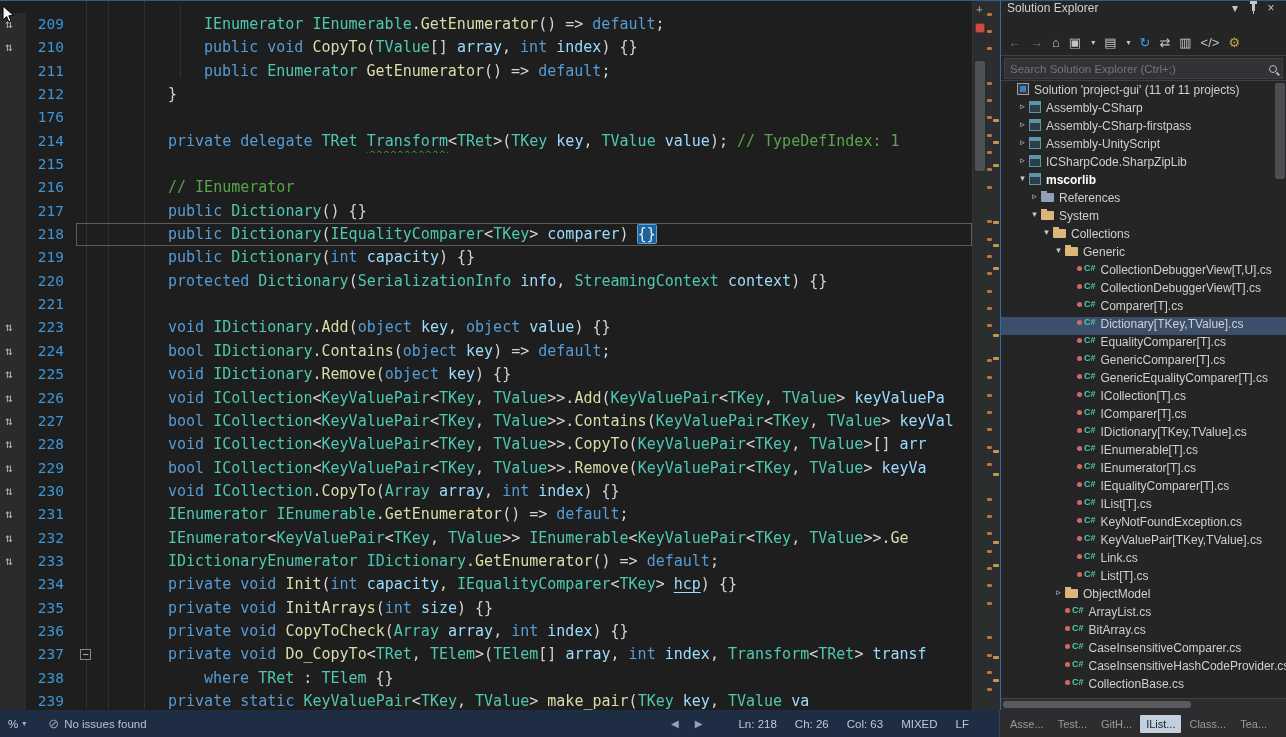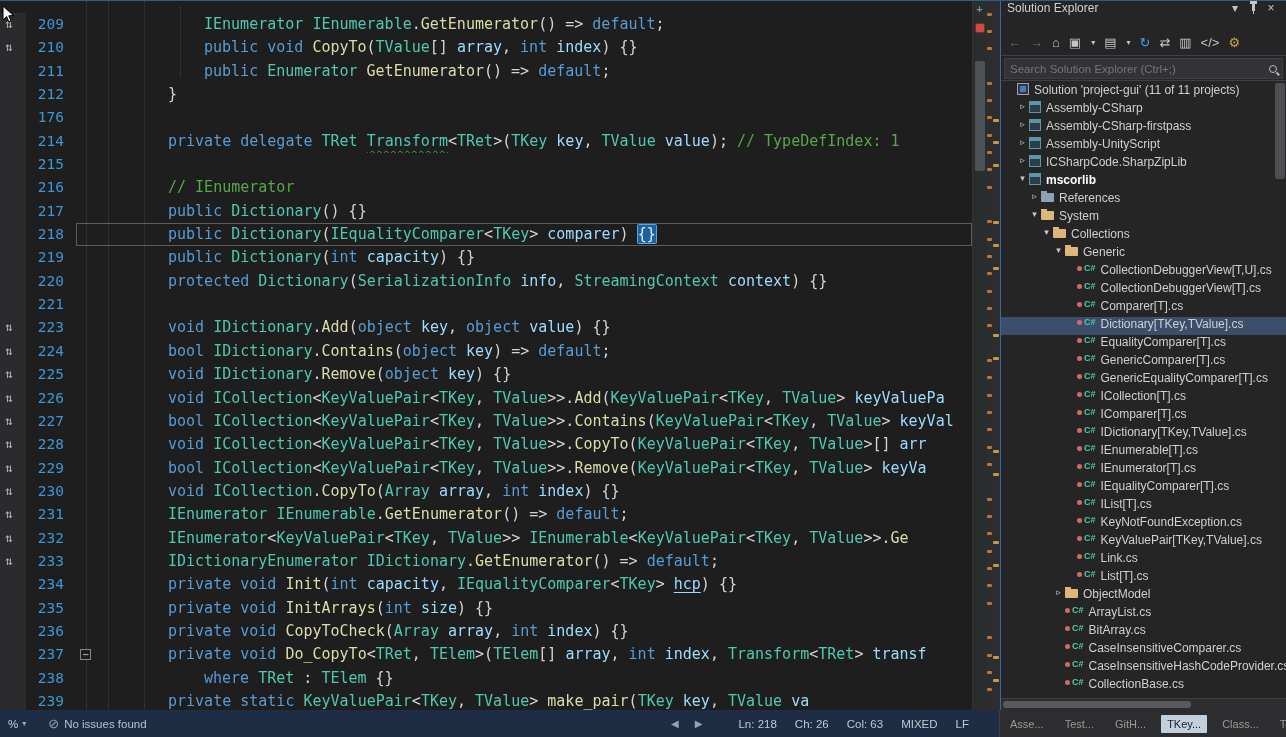--- a/index.html
+++ b/index.html
@@ -93,21 +93,21 @@
   .statusbar{height:27px;display:flex;flex:none}
   .sb-left{flex:1;background:#1f2d44;display:flex;align-items:center;padding:0 8px;
     color:#bfc8d4;font-size:11.5px;gap:8px}
   .sb-zoom{display:flex;align-items:center;gap:4px;color:#c9d2dd}
   .sb-caret{font-size:8px;color:#9fb0c4}
   .sb-issues{display:flex;align-items:center;gap:5px;margin-left:14px;color:#b6c1ce}
   .sb-issues-icon{font-size:13px;color:#9aa7b5}
   .sb-nav{margin-left:auto;display:flex;gap:16px;color:#93a3b6;font-size:10px}
   .sb-pos{display:flex;gap:18px;margin-left:28px;margin-right:22px}
   .sb-tabs{width:287px;background:#2d2d30;border-left:1px solid #3f3f46;display:flex;
-    align-items:center;padding:0 4px;gap:9px}
+    align-items:center;padding:0 4px;gap:2px}
   .sb-tab{font-size:11px;color:#9a9a9a;padding:3px 6px;white-space:nowrap}
   .sb-tab.active{background:#c2cfdc;color:#17202b;border-radius:1px}
 </style>
 </head>
 <body>
 
 <div class="app">
   <div class="main">
 
     <div class="editor">
@@ -507,18 +507,18 @@
         <span>Ch: 26</span>
         <span>Col: 63</span>
         <span>MIXED</span>
         <span>LF</span>
       </span>
     </div>
     <div class="sb-tabs" id="sb-tabs">
         <span class="sb-tab">Asse...</span>
         <span class="sb-tab">Test...</span>
         <span class="sb-tab">GitH...</span>
-        <span class="sb-tab active">TKey...</span>
+        <span class="sb-tab active">IList...</span>
         <span class="sb-tab">Class...</span>
         <span class="sb-tab">Tea...</span>
       </div>
   </div>
 </div>
 
 </body></html>

